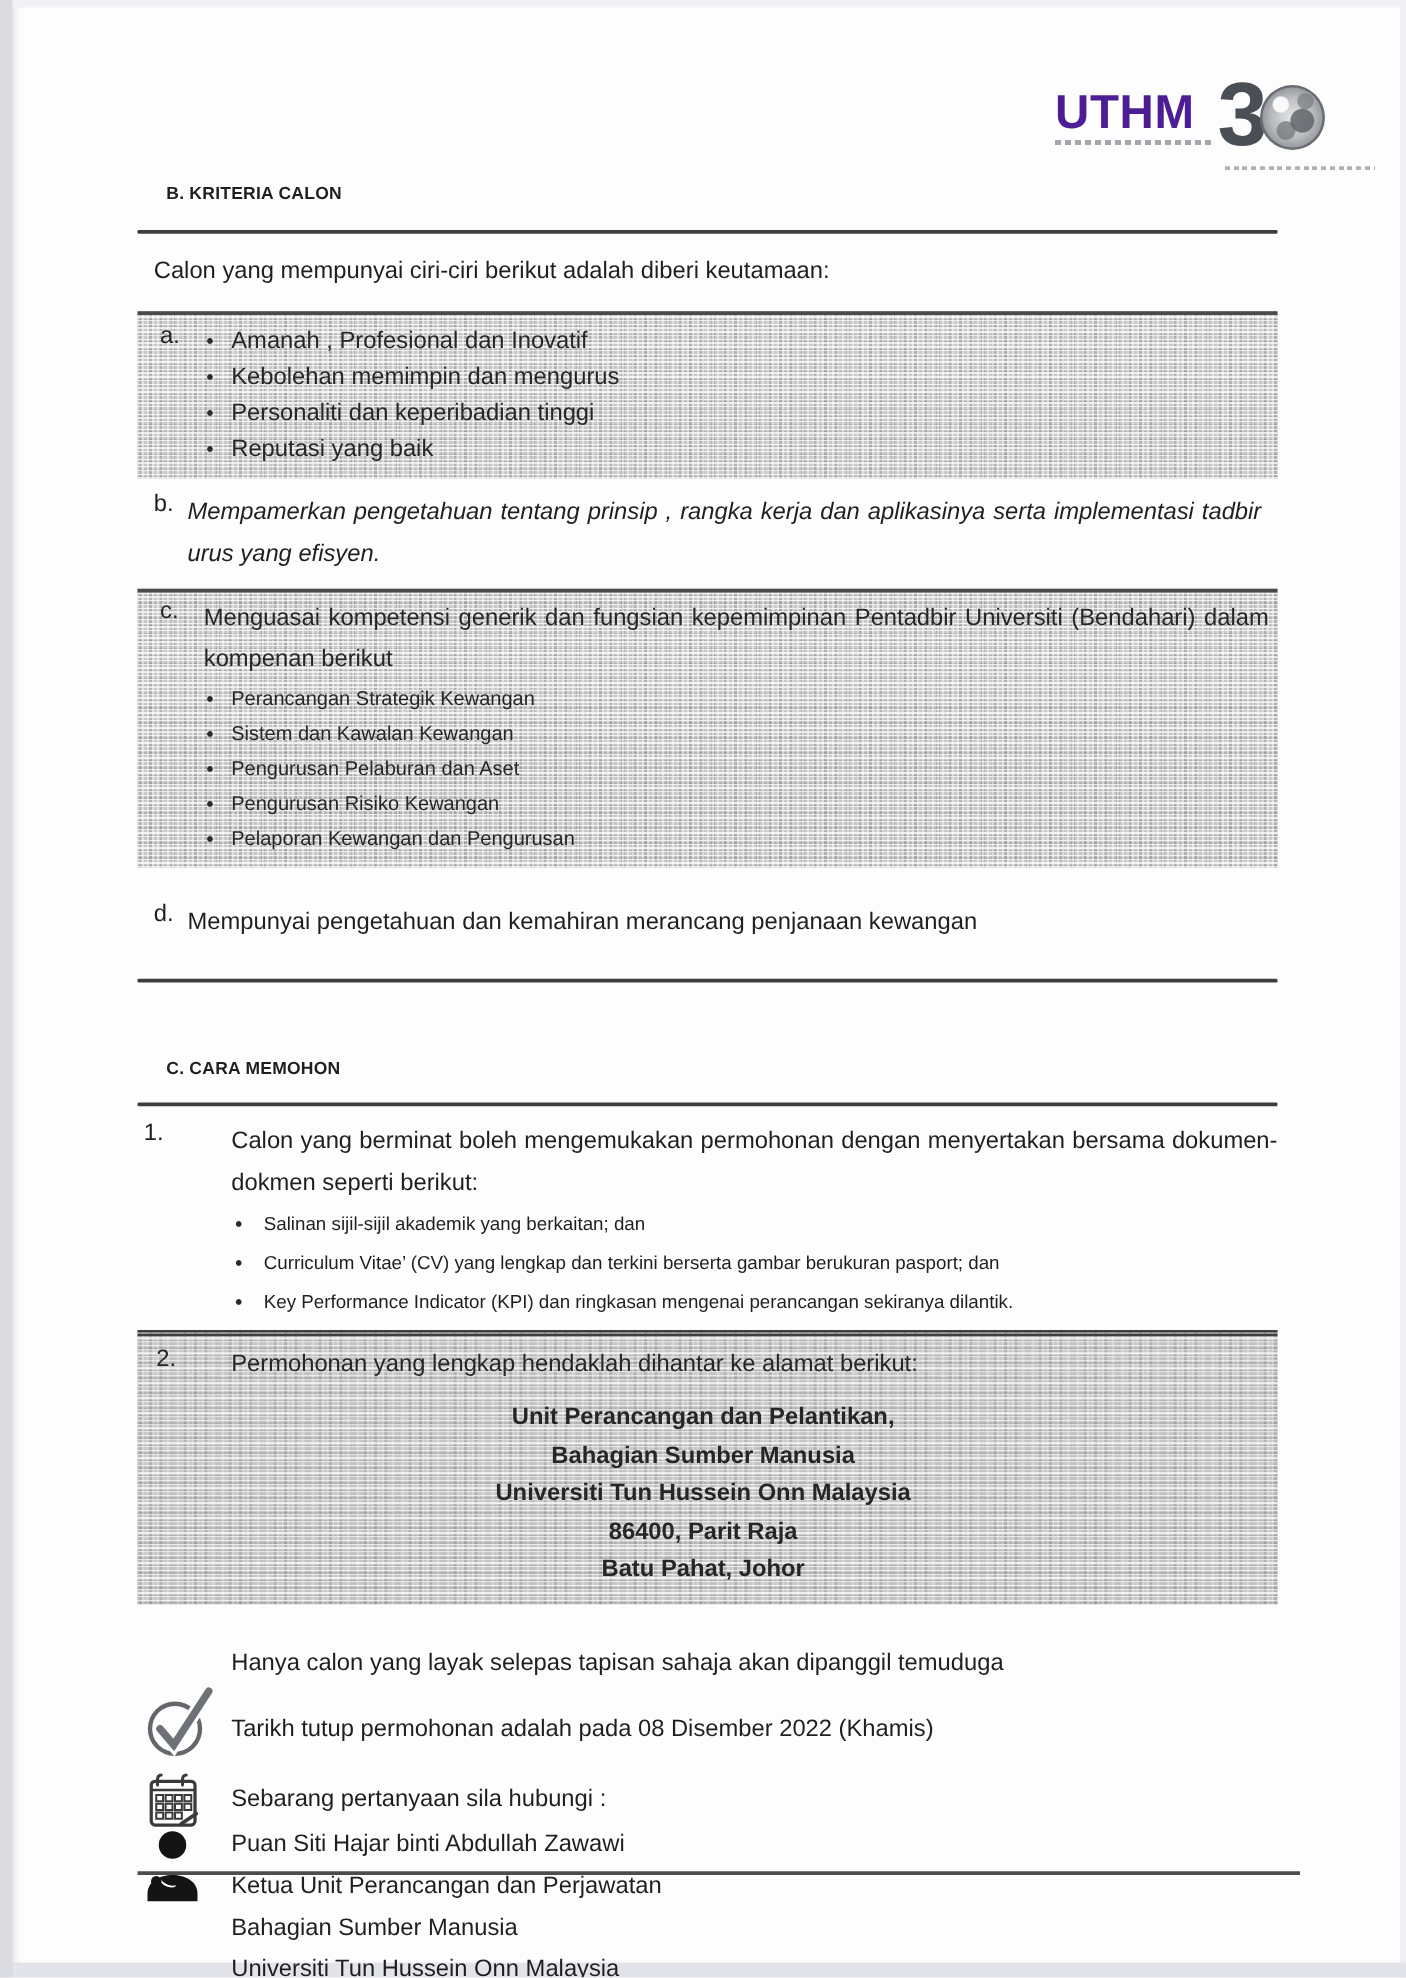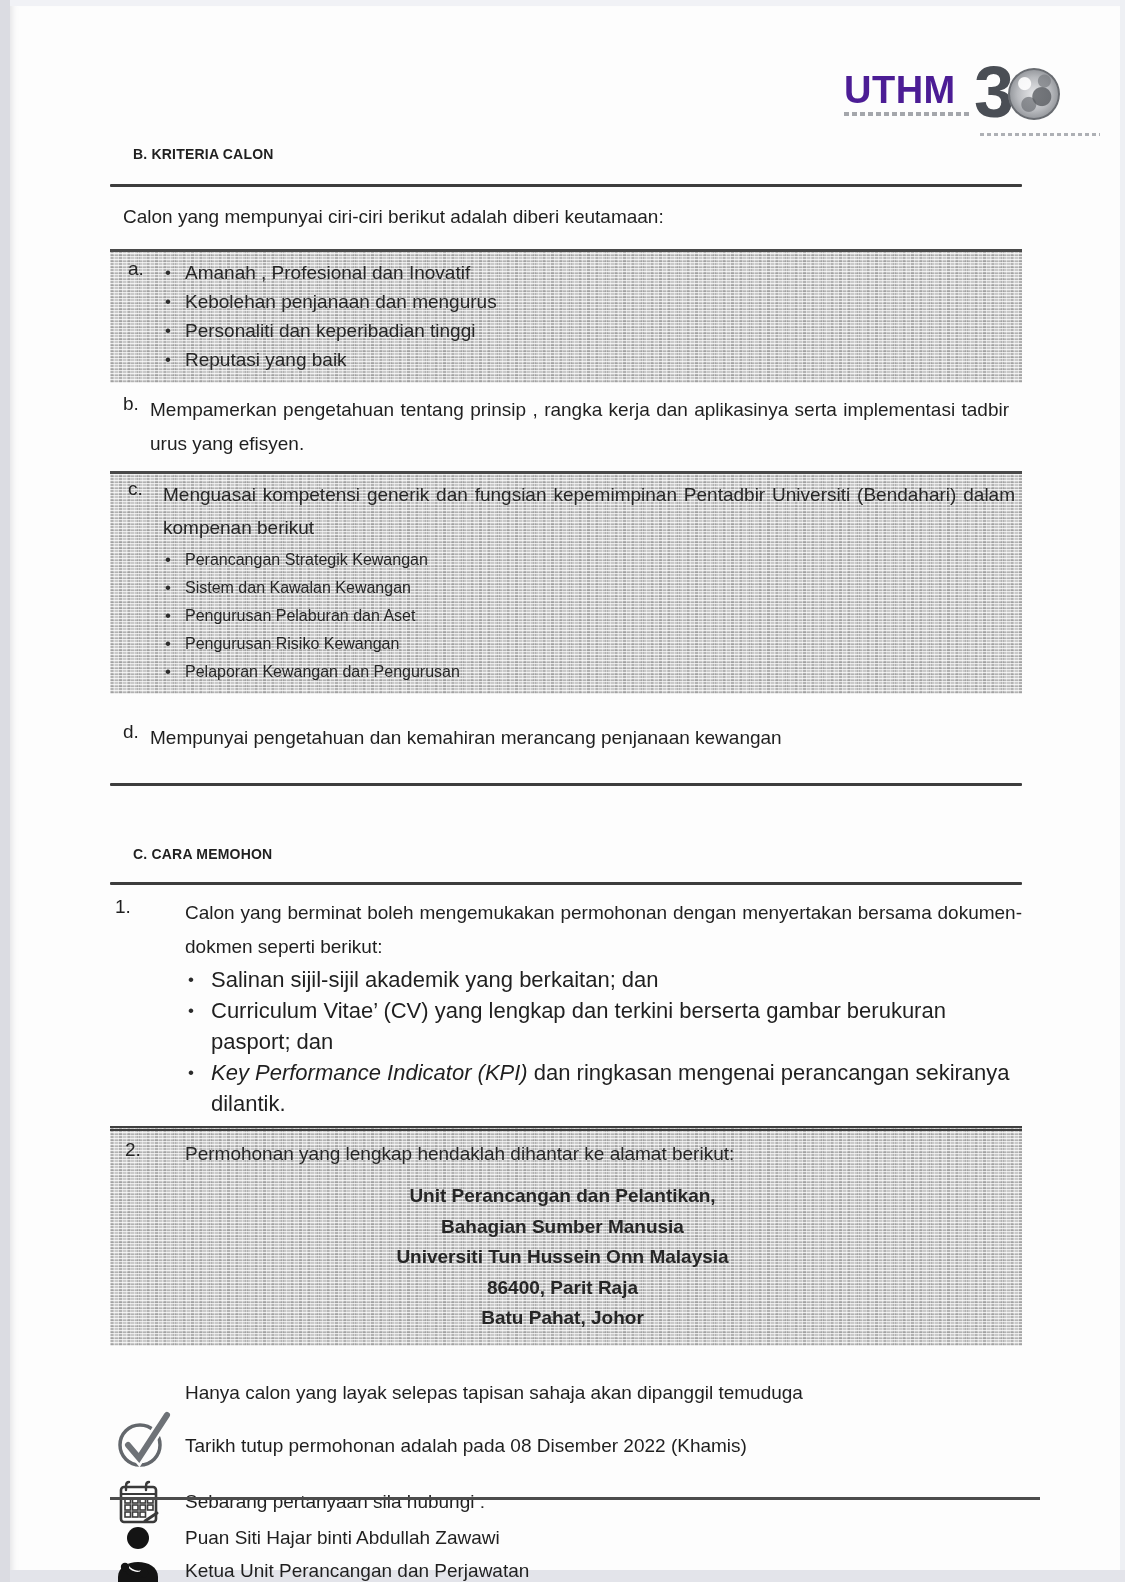--- a/index.html
+++ b/index.html
@@ -71,42 +71,42 @@
   .rule-1 { margin-top:22px; }
   .b-intro { margin-top:13px; margin-left:13px; }
 
   .block-a { margin-top:15px; padding:6px 12px 9px 8px; }
   .block-a .item-label { width:45px; padding-left:10px; }
   .block-a .bul-list { font-size:19px; line-height:29px; }
   .block-a .bul { margin-left:0; }
 
   .item-b { margin-top:10px; }
   .item-b .item-label { width:40px; padding-left:13px; }
-  .item-b .para { width:859px; }
+  .item-b .para { width:859px;font-style:italic; }
 
   .block-c { margin-top:10px; padding:4px 12px 8px 8px; }
   .block-c .item-label { width:45px; padding-left:10px; }
   .block-c .para { width:852px; line-height:33px; }
   .block-c .bul-list { font-size:16px; line-height:28px; margin-top:2px; }
 
   .item-d { margin-top:27px; }
   .item-d .item-label { width:40px; padding-left:13px; }
   .rule-2 { margin-top:28px; }
 
   
   .c-title { margin-top:60px; }
   .rule-3 { margin-top:20px; }
 
   .item-1 { margin-top:11px; }
   .item-1 .item-label { width:75px; padding-left:5px; }
   .item-1 .para { width:837px; }
-  .i1-bullets { margin-left:75px; font-size:22px; line-height:31px; }
+  .i1-bullets { margin-left:75px; font-size:15px; line-height:31px; }
   .i1-bullets .bul { padding-left:26px; }
   .i1-bullets .bul::before { left:3px; }
-  .it { font-style:italic; }
+  .it { }
 
   .block-2 { margin-top:7px; padding:8px 12px 12px 5px; }
   .block-2 .item-label { width:70px; padding-left:10px; }
   .block-2 .para { line-height:30px; }
   .addr { text-align:center; font-size:19px; font-weight:700; line-height:30.5px; margin-top:12px; }
 
   
   .note-row { display:flex; align-items:flex-start; }
   .icon-col { flex:0 0 75px; position:relative; }
   .note-1 { margin-top:30px; }
@@ -148,21 +148,21 @@
 
     <div class="sec-title b-title">B. KRITERIA CALON</div>
     <div class="h-rule rule-1"></div>
     <div class="para b-intro">Calon  yang mempunyai ciri-ciri berikut adalah diberi keutamaan:</div>
 
     <div class="hl block-a">
       <div class="item-row">
         <div class="item-label">a.</div>
         <div class="bul-list">
           <div class="bul">Amanah , Profesional dan Inovatif</div>
-          <div class="bul">Kebolehan penjanaan dan mengurus</div>
+          <div class="bul">Kebolehan memimpin dan mengurus</div>
           <div class="bul">Personaliti dan keperibadian tinggi</div>
           <div class="bul">Reputasi yang baik</div>
         </div>
       </div>
     </div>
 
     <div class="item-row item-b">
       <div class="item-label">b.</div>
       <div class="para just">Mempamerkan pengetahuan tentang prinsip , rangka kerja dan aplikasinya serta implementasi tadbir urus yang efisyen.</div>
     </div>

